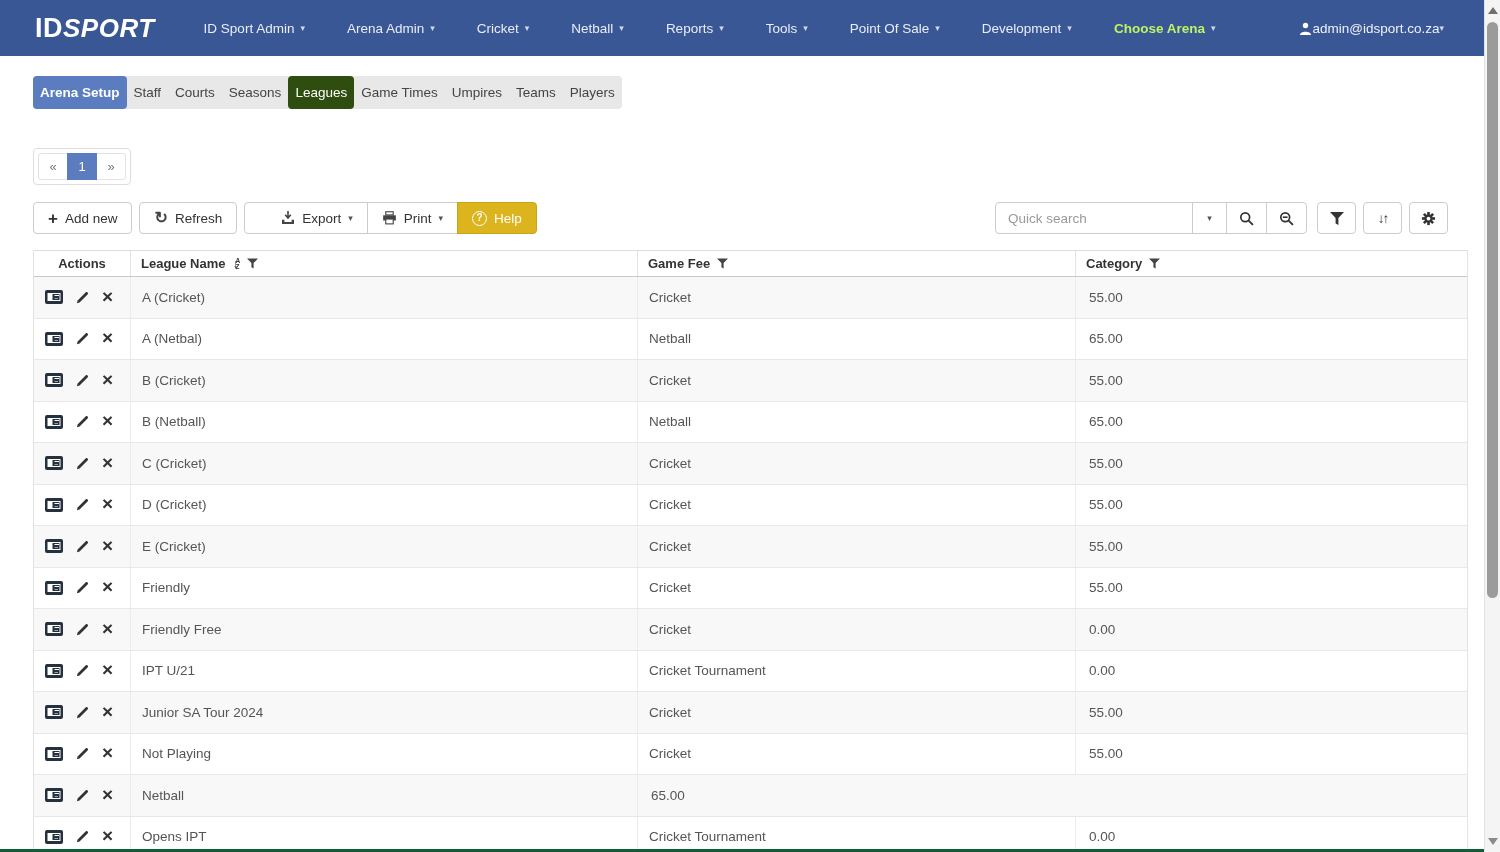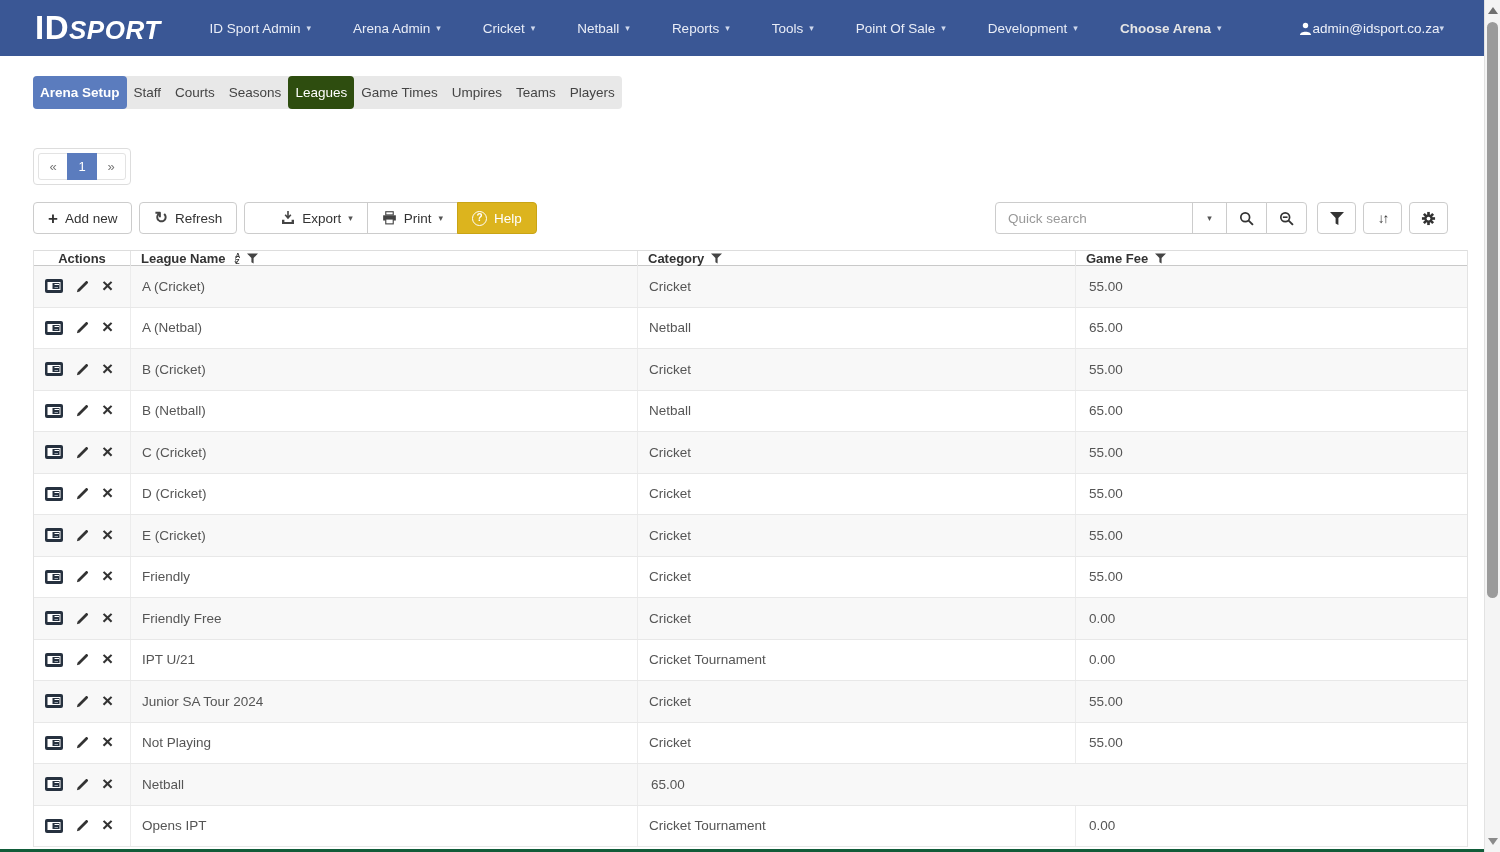--- a/index.html
+++ b/index.html
@@ -5,26 +5,26 @@
   * { margin:0; padding:0; box-sizing:border-box; }
   html,body { width:1500px; height:852px; overflow:hidden; background:#fff;
               font-family:"Liberation Sans", sans-serif; }
   .page { position:relative; width:1500px; height:852px; background:#fff; }
 
   
   .navbar { position:absolute; left:0; top:0; width:1484px; height:56px;
             background:#3a5795; display:flex; align-items:center; }
   .brand { margin-left:35px; color:#fff; font-weight:800; letter-spacing:.5px;
            display:flex; align-items:baseline; cursor:default; }
-  .brand .b1 { font-size:33px; }
+  .brand .b1 { font-size:27px; }
   .brand .b2 { font-size:26px;font-style:italic; }
   .nav-menu { display:flex; align-items:center; margin-left:28px; }
   .nav-item { padding:0 21px; color:#e9edf7; font-size:13.5px; height:56px;
               display:flex; align-items:center; gap:6px; cursor:pointer; white-space:nowrap; }
-  .nav-item.bold span.lbl { font-weight:bold; color:#e5e5e5; }
+  .nav-item.bold span.lbl { font-weight:bold; color:#bef264; }
   .caret { font-size:9px; color:#cfd8ec; line-height:1; }
   .user-menu { margin-left:auto; margin-right:40px; display:flex; align-items:center;
                color:#eef1f9; font-size:13.5px; cursor:pointer; }
 
   
   .tabsbar { position:absolute; left:33px; top:76px; height:33px; background:#e8e8e8;
              border-radius:4px; display:inline-flex; align-items:stretch; }
   .tab { padding:0 7px; font-size:13.5px; color:#444; display:flex; align-items:center;
          cursor:pointer; border-radius:4px; white-space:nowrap; }
   .tab.active-blue { background:#5b7cbe; color:#fff; font-weight:bold; }
@@ -68,21 +68,21 @@
   .sq-btn.end { border-radius:0 4px 4px 0; }
   .icon-btn { width:39px; height:32px; border:1px solid #ccc; border-radius:4px; background:#fff;
               display:inline-flex; align-items:center; justify-content:center; cursor:pointer;
               margin-left:7px; }
   .icon-btn:first-of-type { margin-left:10px; }
   .sort-arrows { font-size:13.5px; font-weight:bold; color:#333; letter-spacing:-2px; }
 
   
   .table { position:absolute; left:33px; top:250px; width:1435px;
            border-left:1px solid #e3e3e3; border-right:1px solid #e3e3e3; }
-  .thead { display:grid; grid-template-columns:97px 507px 438px 393px; height:16px;
+  .thead { display:grid; grid-template-columns:97px 507px 438px 393px; height:27px;
            border-top:1px solid #ddd; border-bottom:1px solid #c9c9c9; background:#fff; }
   .th { display:flex; align-items:center; font-size:13px; font-weight:bold; color:#333;
         border-right:1px solid #e3e3e3; padding:0 10px; gap:7px; }
   .th:last-child { border-right:none; }
   .th.center { justify-content:center; }
   .trow { display:grid; grid-template-columns:97px 507px 438px 393px; height:41.5px;
           border-bottom:1px solid #e8e8e8; background:#fff; }
   .tbody .trow:nth-child(odd) { background:#f8f8f8; }
   .cell { display:flex; align-items:center; font-size:13.5px; color:#555;
           border-right:1px solid #ececec; padding:0 11px; overflow:hidden; white-space:nowrap; }
@@ -308,35 +308,35 @@
             <span>Z</span>
           </span>
         </span>
         <span class="act">
           <svg width="11" height="11" viewBox="0 0 14 13">
               <path d="M0 0 H14 L8.4 6 V13 L5.6 11.4 V6 Z" fill="#444"></path>
             </svg>
         </span>
       </div>
       <div class="th">
+        <span>Game Fee</span>
+        <span class="act">
+          <svg width="11" height="11" viewBox="0 0 14 13">
+              <path d="M0 0 H14 L8.4 6 V13 L5.6 11.4 V6 Z" fill="#444"></path>
+            </svg>
+        </span>
+      </div>
+      <div class="th">
         <span>Category</span>
         <span class="act">
           <svg width="11" height="11" viewBox="0 0 14 13">
               <path d="M0 0 H14 L8.4 6 V13 L5.6 11.4 V6 Z" fill="#444"></path>
             </svg>
         </span>
       </div>
-      <div class="th">
-        <span>Game Fee</span>
-        <span class="act">
-          <svg width="11" height="11" viewBox="0 0 14 13">
-              <path d="M0 0 H14 L8.4 6 V13 L5.6 11.4 V6 Z" fill="#444"></path>
-            </svg>
-        </span>
-      </div>
     </div>
     <div class="tbody">
   <div class="trow">
     <div class="cell actions">
       <span class="act">
         <svg width="18" height="14" viewBox="0 0 18 14">
                 <rect width="18" height="14" rx="2" fill="#26313f"></rect>
                 <rect x="3" y="3.5" width="12" height="7" fill="none" stroke="#fff" stroke-width="1"></rect>
                 <rect x="3" y="3.5" width="4.5" height="7" fill="#fff"></rect>
                 <line x1="9.5" y1="5.5" x2="14" y2="5.5" stroke="#fff" stroke-width="1"></line>

